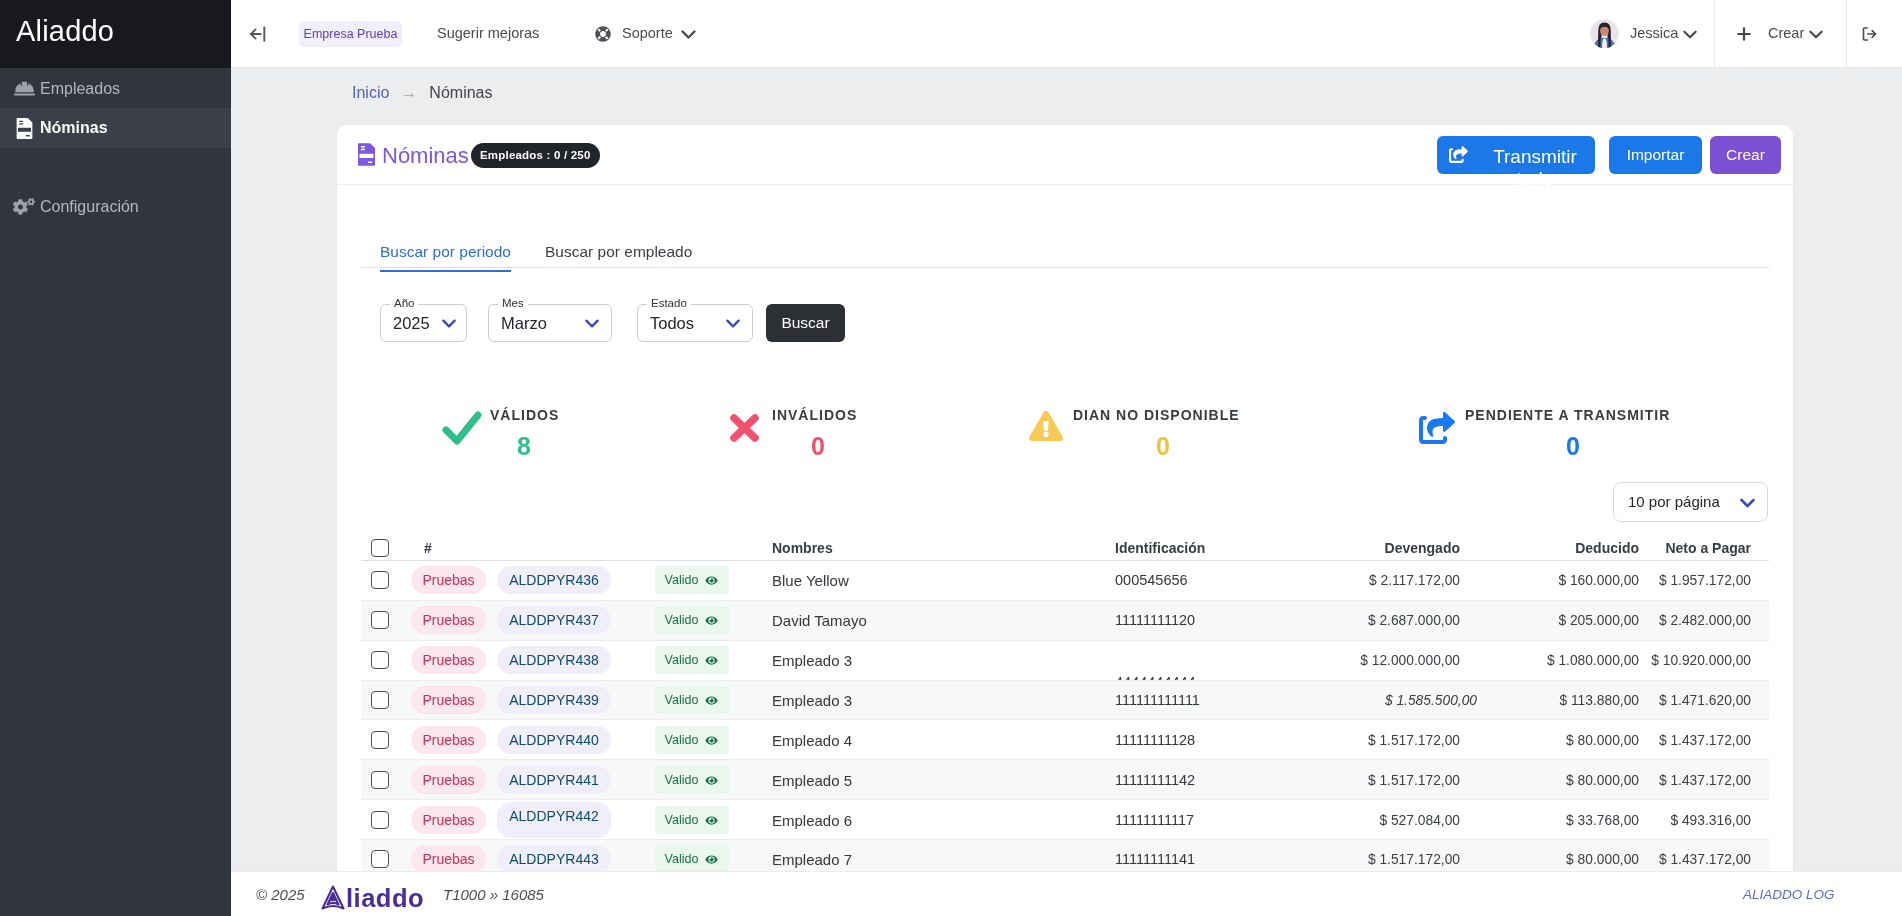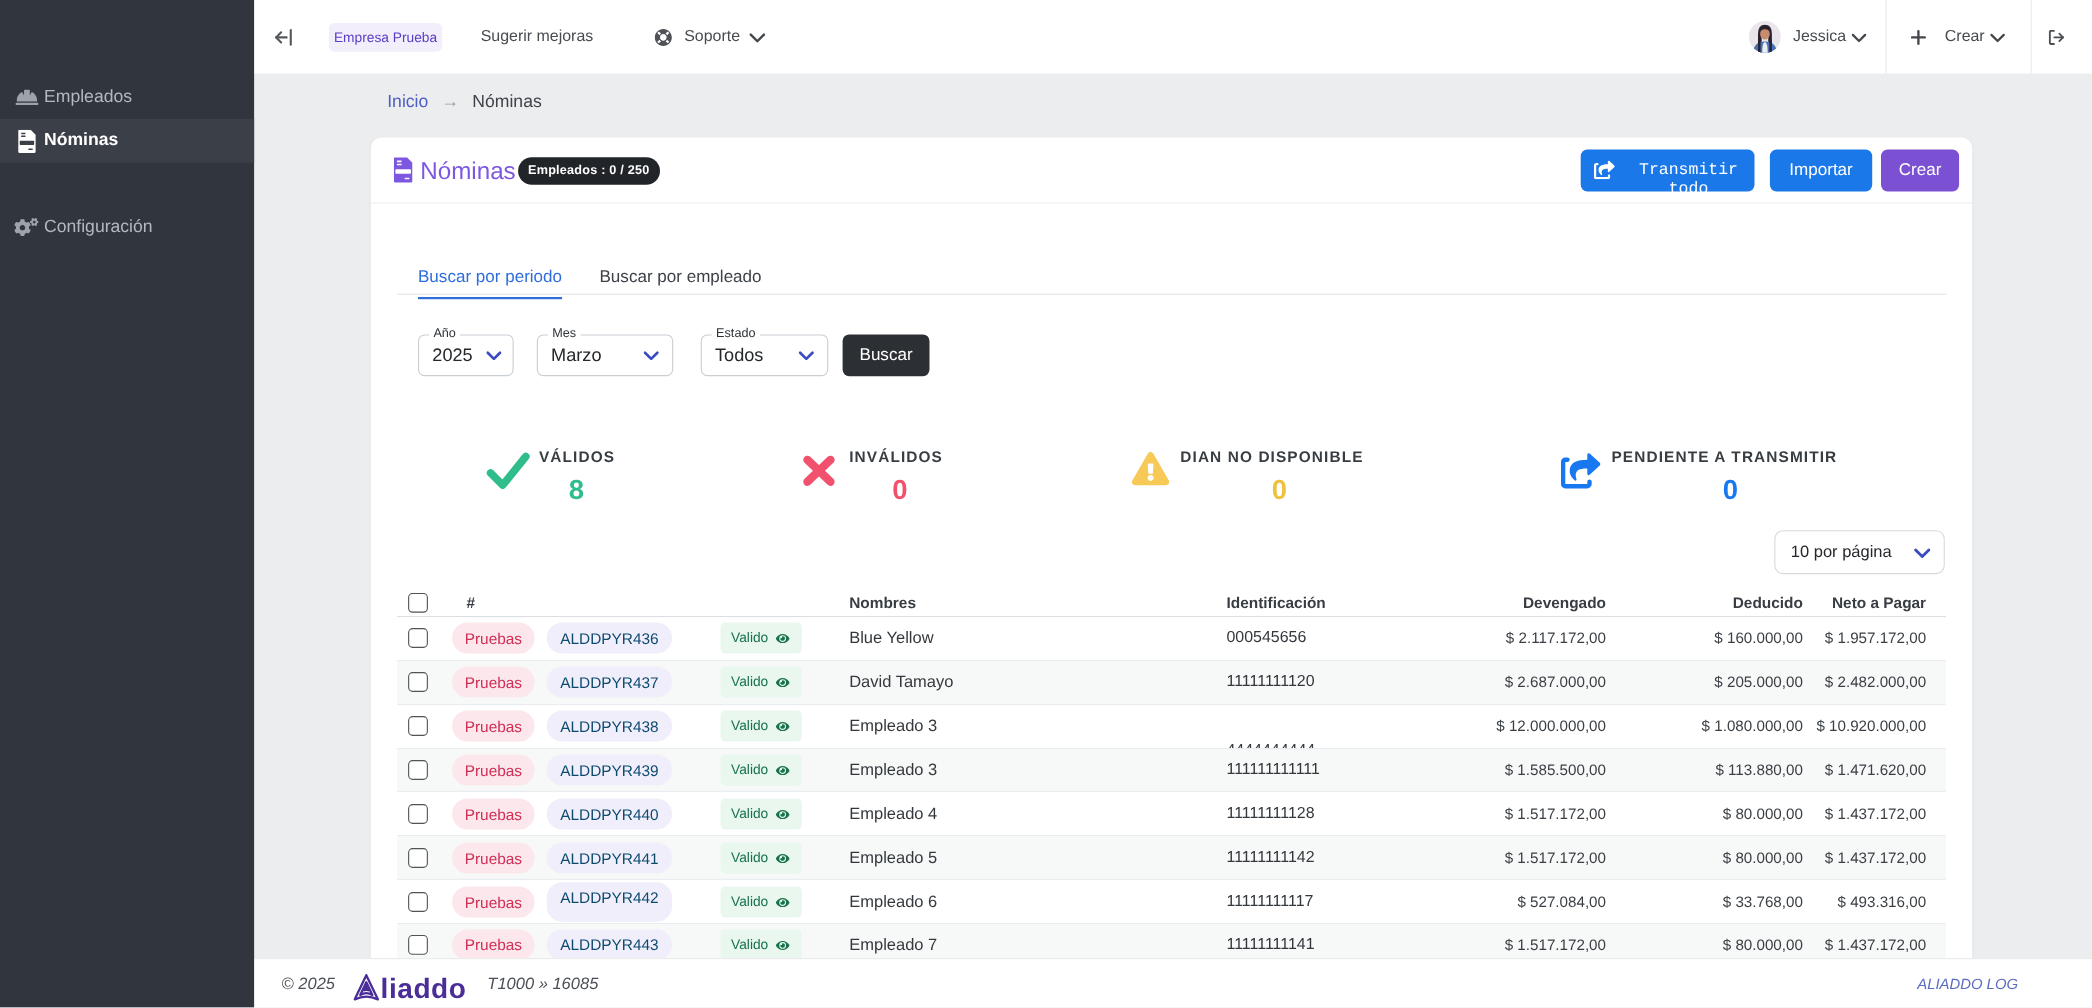--- a/index.html
+++ b/index.html
@@ -72,20 +72,23 @@
   .money { text-align:right; }
 
   
   #footer { position:absolute; left:231px; top:871px; width:1671px; height:45px; background:#fff; border-top:1px solid #e8eaec; z-index:25; }
   #footer .f { position:absolute; top:14px; font-size:15px; color:#4b5056;font-style:italic; }
 </style>
 </head>
 <body>
 
 <div id="sidebar">
+  <div id="logoArea">
+      <span>Aliaddo</span>
+    </div>
   <div class="mitem" style="top:69px;">
     <span class="mico">
       <svg width="21" height="21" viewBox="0 0 512 512" fill="#9ea3ab">
           <path d="M480 288c0-80.25-49.28-148.92-119.19-177.62L320 192V80a16 16 0 0 0-16-16h-96a16 16 0 0 0-16 16v112l-40.81-81.62C81.28 139.08 32 207.75 32 288v38h448zM496 354H16a16 16 0 0 0-16 16v14a16 16 0 0 0 16 16h480a16 16 0 0 0 16-16v-14a16 16 0 0 0-16-16z"></path>
         </svg>
     </span>
     <span class="mlabel">Empleados</span>
   </div>
   <div class="mitem active" style="top:108px;">
     <span class="mico">
@@ -166,21 +169,21 @@
   <div id="cardHead">
     <svg class="abs" style="left:21px; top:17px;" width="17" height="25" viewBox="0 0 384 512" fill="#7e57e0">
         <path d="M377 105L279 7c-5-4.5-11-7-17-7H24C10.7 0 0 10.7 0 24v464c0 13.3 10.7 24 24 24h336c13.3 0 24-10.7 24-24V122c0-6-2.5-12.5-7-17zM64 72c0-4.4 3.6-8 8-8h80c4.4 0 8 3.6 8 8v16c0 4.4-3.6 8-8 8H72c-4.4 0-8-3.6-8-8V72zm0 64c0-4.4 3.6-8 8-8h80c4.4 0 8 3.6 8 8v16c0 4.4-3.6 8-8 8H72c-4.4 0-8-3.6-8-8v-16zm256 304c0 4.4-3.6 8-8 8h-80c-4.4 0-8-3.6-8-8v-16c0-4.4 3.6-8 8-8h80c4.4 0 8 3.6 8 8v16zm32-184v64c0 8.8-7.2 16-16 16H48c-8.8 0-16-7.2-16-16v-64c0-8.8 7.2-16 16-16h288c8.8 0 16 7.2 16 16z"></path>
       </svg>
     <span id="cardTitle">Nóminas</span>
     <span id="badgeEmp">Empleados : 0 / 250</span>
     <div class="btn btn-blue" style="left:1100px; width:158px;">
       <svg style="position:absolute; left:12px; top:10px;" width="19" height="17" viewBox="0 0 576 512" fill="#fff">
           <path d="M568.9 143.5l-150.9-138.2C404.8-6.773 384 3.039 384 21.84V96C241.2 97.63 128 126.1 128 260.6c0 54.3 35.2 108.1 74.08 136.2 12.14 8.781 29.42-2.238 24.94-16.46C186.7 251.3 257.9 224 384 223.1v74.2c0 18.82 20.84 28.59 34.02 16.51l150.9-138.2c9.375-8.594 9.375-23.44 0-32.03zM416 384c-17.67 0-32 14.33-32 32v31.1l-320-.0013V128h32c17.67 0 32-14.33 32-32s-14.33-32-32-32L64 64c-35.35 0-64 28.65-64 64v320c0 35.34 28.65 64 64 64h320c35.35 0 64-28.66 64-64v-32c0-17.67-14.33-32-32-32z"></path>
         </svg>
-      <span style="position:absolute; left:38px; top:10px; font-size:15px;font-family:Liberation Mono, monospace;">Transmitir todo</span>
+      <span style="position:absolute; left:38px; top:10px; font-size:19px;">Transmitir todo</span>
     </div>
     <div class="btn btn-blue" style="left:1272px; width:93px; line-height:38px;">Importar</div>
     <div class="btn btn-purple" style="left:1373px; width:71px; line-height:38px;">Crear</div>
   </div>
 
   <div class="tab" style="left:43px; color:#2e6edb; padding-bottom:9px; border-bottom:2px solid #2e6edb;">Buscar por periodo</div>
   <div class="tab" style="left:208px; color:#3c4248;">Buscar por empleado</div>
   <div id="tabline"></div>
 
   <div class="fsel" style="left:43px; width:87px;">
@@ -289,21 +292,21 @@
       </div>
   <div class="trow stripe" style="top:151.55px; height:39.85px;">
         <span class="cb"></span>
         <span class="pill pill-pink" style="left:50px; width:75px; height:28px; line-height:28px;">Pruebas</span>
         <span class="pill pill-lav" style="left:136px; width:114px; height:28px; line-height:28px;">ALDDPYR439</span>
         <span class="pill pill-green" style="left:294px; width:74px; height:28px; line-height:28px;">Valido<svg style="vertical-align:-2px; margin-left:6px;" width="15" height="11" viewBox="0 0 576 512" fill="#17724a">
             <path d="M572.5 241.4C518.3 135.6 410.9 64 288 64S57.7 135.6 3.5 241.4a32.4 32.4 0 0 0 0 29.2C57.7 376.4 165.1 448 288 448s230.3-71.6 284.5-177.4a32.4 32.4 0 0 0 0-29.2zM288 400a144 144 0 1 1 144-144 143.9 143.9 0 0 1-144 144zm0-240a95.3 95.3 0 0 0-25.3 3.8 47.9 47.9 0 0 1-66.9 66.9A95.8 95.8 0 1 0 288 160z"></path>
           </svg></span>
         <span class="dcell" style="left:411px;">Empleado 3</span>
         <span class="dcell idn" style="left:754px;">111111111111</span>
-        <span class="dcell money" style="right:309px;">$ 1.585.500,00</span>
+        <span class="dcell money" style="right:292px;font-style:italic;">$ 1.585.500,00</span>
         <span class="dcell money" style="right:130px;">$ 113.880,00</span>
         <span class="dcell money" style="right:18px;">$ 1.471.620,00</span>
       </div>
   <div class="trow" style="top:191.4px; height:39.85px;">
         <span class="cb"></span>
         <span class="pill pill-pink" style="left:50px; width:75px; height:28px; line-height:28px;">Pruebas</span>
         <span class="pill pill-lav" style="left:136px; width:114px; height:28px; line-height:28px;">ALDDPYR440</span>
         <span class="pill pill-green" style="left:294px; width:74px; height:28px; line-height:28px;">Valido<svg style="vertical-align:-2px; margin-left:6px;" width="15" height="11" viewBox="0 0 576 512" fill="#17724a">
             <path d="M572.5 241.4C518.3 135.6 410.9 64 288 64S57.7 135.6 3.5 241.4a32.4 32.4 0 0 0 0 29.2C57.7 376.4 165.1 448 288 448s230.3-71.6 284.5-177.4a32.4 32.4 0 0 0 0-29.2zM288 400a144 144 0 1 1 144-144 143.9 143.9 0 0 1-144 144zm0-240a95.3 95.3 0 0 0-25.3 3.8 47.9 47.9 0 0 1-66.9 66.9A95.8 95.8 0 1 0 288 160z"></path>
           </svg></span>

